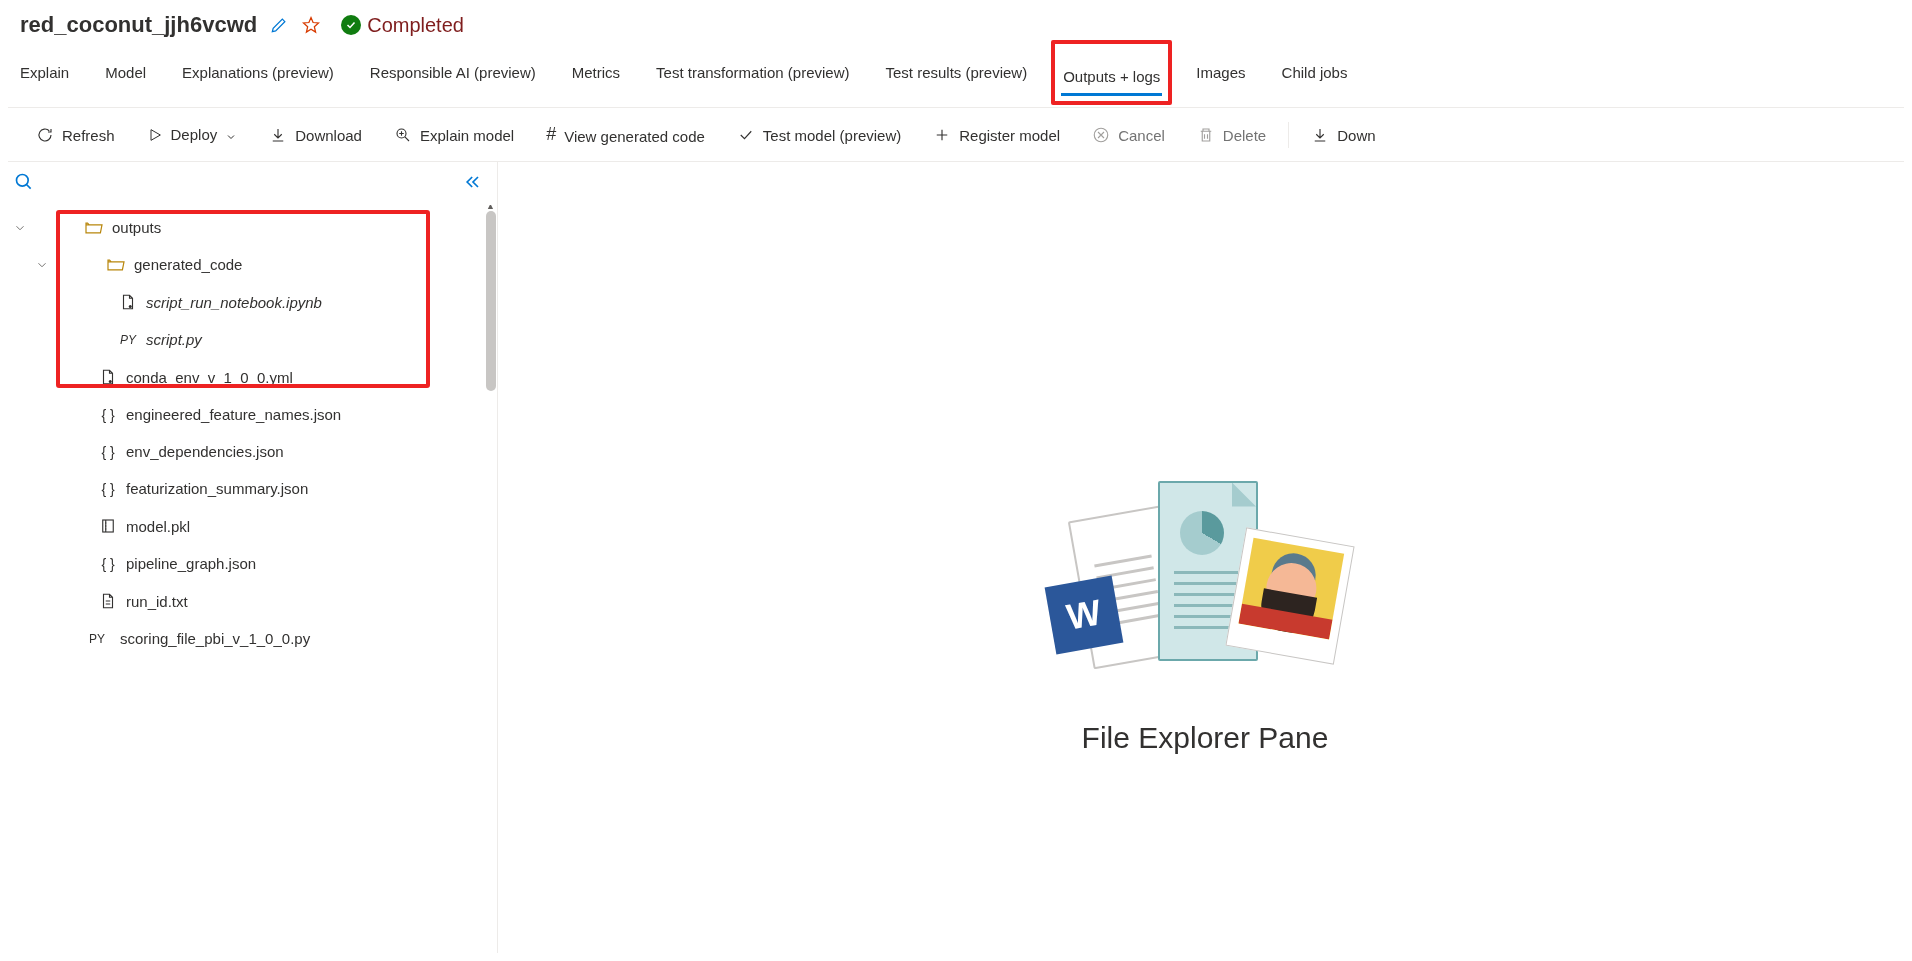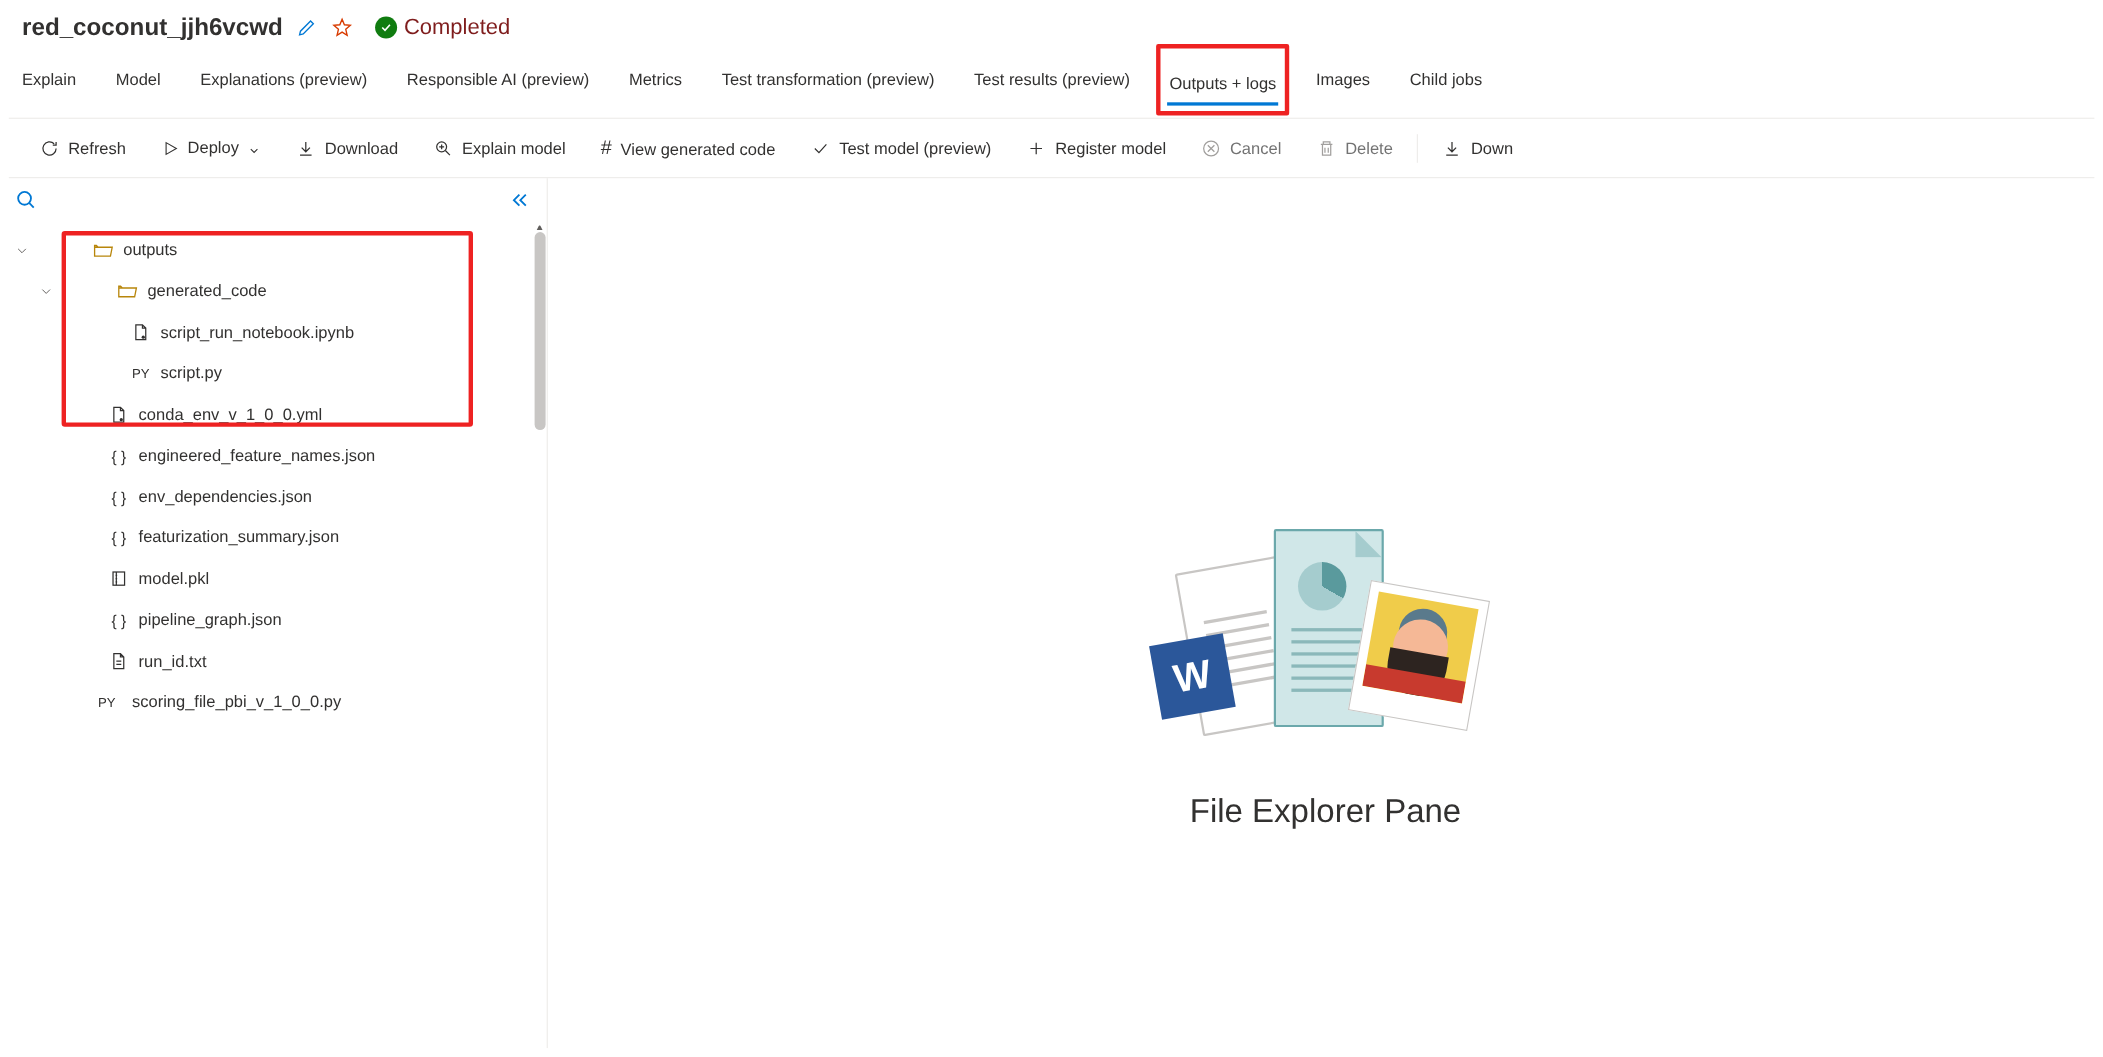--- a/index.html
+++ b/index.html
@@ -178,21 +178,21 @@
       color: #323130;
     }
     .py-icon {
       font-size: 12px;
       color: #323130;
       font-weight: 500;
     }
     .indent-1 { padding-left: 30px; }
     .indent-2 { padding-left: 70px; align-items: center; }
     .indent-2b { padding-left: 54px; }
-    .indent-3 { padding-left: 90px; }
+    .indent-3 { padding-left: 90px; font-style: italic; }
     .scrollbar-track {
       position: absolute;
       right: 0;
       top: 0;
       width: 14px;
       height: 100%;
       background: transparent;
     }
     .scrollbar-thumb {
       position: absolute;

